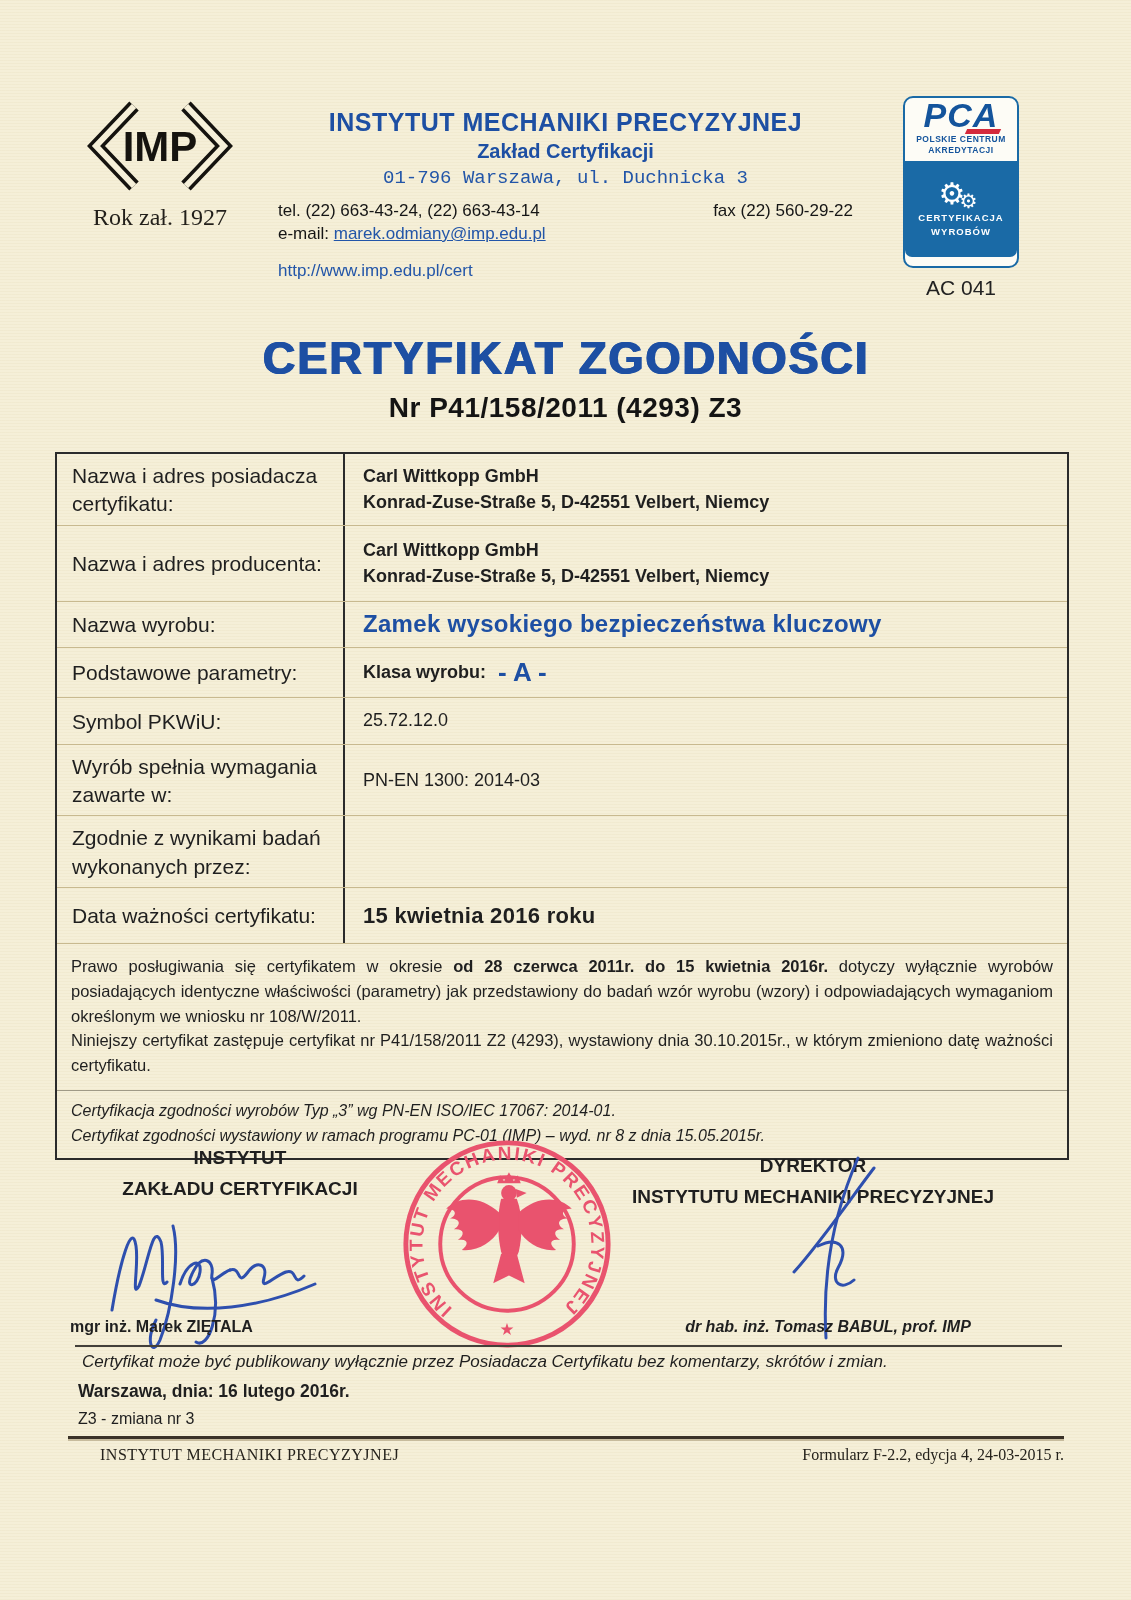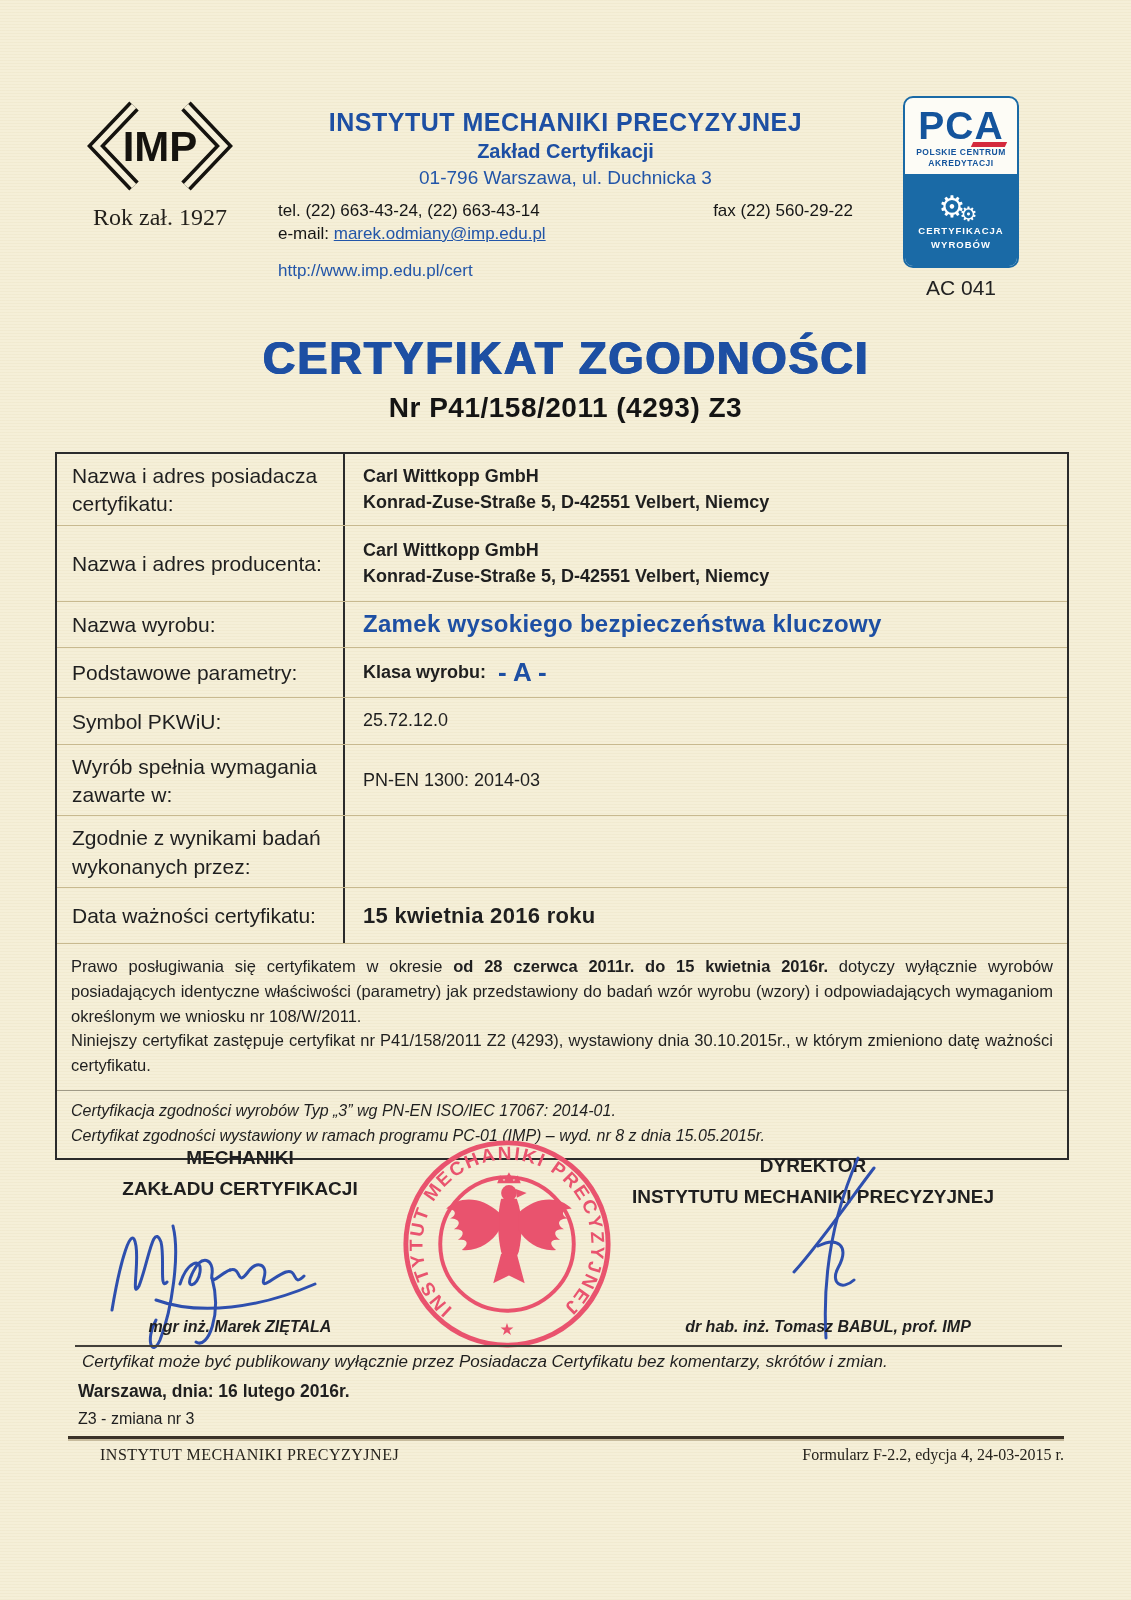--- a/index.html
+++ b/index.html
@@ -17,32 +17,32 @@
       #f5efd8;
   }
   .abs{position:absolute;}
   .pre{white-space:pre-line;}
   
   .imp-block{left:80px;top:98px;width:160px;text-align:center;}
   .rok{font-family:"Liberation Serif",serif;font-size:24px;margin-top:6px;color:#221f1a;}
   .contact{left:278px;top:108px;width:575px;}
   .inst{font-size:25px;font-weight:bold;letter-spacing:0.5px;color:#1d4fa3;text-align:center;}
   .dept{font-size:20px;font-weight:bold;color:#1d4fa3;text-align:center;margin-top:3px;}
-  .addr{font-size:19px;color:#2255a8;text-align:center;margin-top:4px;}
+  .addr{font-size:19px;color:#2255a8;text-align:center;margin-top:4px;font-family:Liberation Mono, monospace;}
   .telfax{display:flex;justify-content:space-between;font-size:17px;margin-top:12px;color:#151515;}
   .mailline{font-size:17px;margin-top:3px;color:#151515;}
   .maillink{color:#2255a8;text-decoration:underline;}
   .webline{font-size:17px;margin-top:17px;color:#2255a8;}
   
   .pca-block{left:903px;top:96px;width:116px;text-align:center;}
   .pca-card{
     border:2px solid #1a6aa6;border-radius:10px;background:#fdfcf6;
     width:112px;height:168px;overflow:hidden;
   }
-  .pca-word{font-size:39px;font-weight:bold;color:#14549c;letter-spacing:1px;line-height:1;margin-top:8px;position:relative;display:inline-block;}
+  .pca-word{font-size:34px;font-weight:bold;color:#14549c;letter-spacing:1px;line-height:1;margin-top:0;position:relative;display:inline-block;font-style:italic;}
   .pca-swoosh{position:absolute;right:-2px;bottom:-2px;width:34px;height:5px;background:#d42a3c;transform:skewX(-25deg);}
   .pca-small{font-size:8.5px;font-weight:bold;color:#14549c;letter-spacing:0.5px;line-height:1.3;margin-top:2px;}
   .pca-box{background:#1a6aa6;color:#fff;margin-top:5px;height:96px;border-radius:0 0 7px 7px;
     display:flex;flex-direction:column;align-items:center;justify-content:center;}
   .gears{line-height:1;color:#fff;}
   .gear-big{font-size:30px;}
   .gear-small{font-size:20px;position:relative;left:-6px;top:4px;}
   .pca-boxtext{font-size:9.5px;font-weight:bold;letter-spacing:1px;line-height:1.5;margin-top:2px;}
   .ac{font-size:21px;margin-top:8px;color:#222;}
   
@@ -65,21 +65,21 @@
   .v-reg{font-size:18px;}
   .v-date{font-size:22px;font-weight:bold;letter-spacing:0.3px;}
   .klasa-line{display:flex;align-items:center;gap:12px;}
   .klasa-a{font-size:26px;font-weight:bold;color:#1d4fa3;}
   .lab-wrap{font-size:16.5px;line-height:1.45;}
   .para-sec{padding:10px 14px 12px 14px;border-bottom:1px solid #a09a86;font-size:16.5px;line-height:1.5;text-align:justify;}
   .notes-sec{padding:8px 14px 10px 14px;font-size:16px;font-style:italic;line-height:1.55;}
   
   .sig-title-left{left:70px;top:1142px;width:340px;text-align:center;font-size:19px;font-weight:bold;line-height:1.65;}
   .sig-title-right{left:608px;top:1150px;width:410px;text-align:center;font-size:19px;font-weight:bold;line-height:1.65;}
-  .sig-name-left{left:70px;top:1318px;width:340px;text-align:center;font-size:16px;font-weight:bold;font-style:italic;}
+  .sig-name-left{left:70px;top:1318px;width:340px;text-align:left;font-size:16px;font-weight:bold;}
   .sig-name-right{left:628px;top:1318px;width:400px;text-align:center;font-size:16px;font-weight:bold;font-style:italic;}
   .stamp{left:399px;top:1136px;}
   .sig-svg{pointer-events:none;}
   
   .mid-rule{left:75px;top:1345px;width:987px;height:0;border-top:2px solid #43403a;}
   .publish-note{left:82px;top:1352px;width:980px;font-size:17px;font-style:italic;}
   .place-date{left:78px;top:1381px;font-size:17.5px;font-weight:bold;}
   .revision{left:78px;top:1410px;font-size:16px;}
   .thick-rule{left:68px;top:1436px;width:996px;height:3px;background:#3a3228;box-shadow:0 2px 0 rgba(120,100,60,0.35);}
   .serif-row{left:68px;top:1446px;width:996px;display:flex;justify-content:space-between;
@@ -194,21 +194,21 @@
     <div class="para-sec"><span>Prawo posługiwania się certyfikatem w okresie </span><b>od 28 czerwca 2011r. do 15 kwietnia 2016r.</b><span> dotyczy wyłącznie wyrobów posiadających identyczne właściwości (parametry) jak przedstawiony do badań wzór wyrobu (wzory) i odpowiadających wymaganiom określonym we wniosku nr 108/W/2011.</span><br>
       <span>Niniejszy certyfikat zastępuje certyfikat nr P41/158/2011 Z2 (4293), wystawiony dnia 30.10.2015r., w którym zmieniono datę ważności certyfikatu.</span>
     </div>
     <div class="notes-sec">
       <div>Certyfikacja zgodności wyrobów Typ „3” wg PN-EN ISO/IEC 17067: 2014-01.</div>
       <div>Certyfikat zgodności wystawiony w ramach programu PC-01 (IMP) – wyd. nr 8 z dnia 15.05.2015r.</div>
     </div>
   </div>
 
   <div class="abs sig-title-left">
-    <div>MECHANIKI</div>
+    <div>INSTYTUT</div>
     <div>ZAKŁADU CERTYFIKACJI</div>
   </div>
   <div class="abs sig-title-right">
     <div>DYREKTOR</div>
     <div>INSTYTUTU MECHANIKI PRECYZYJNEJ</div>
   </div>
 
   <svg class="abs stamp" width="216" height="216" viewBox="0 0 220 220">
     <defs>
       <path id="arc" d="M 54.7,175.9 A 86,86 0 1 1 165.3,175.9" fill="none"></path>

